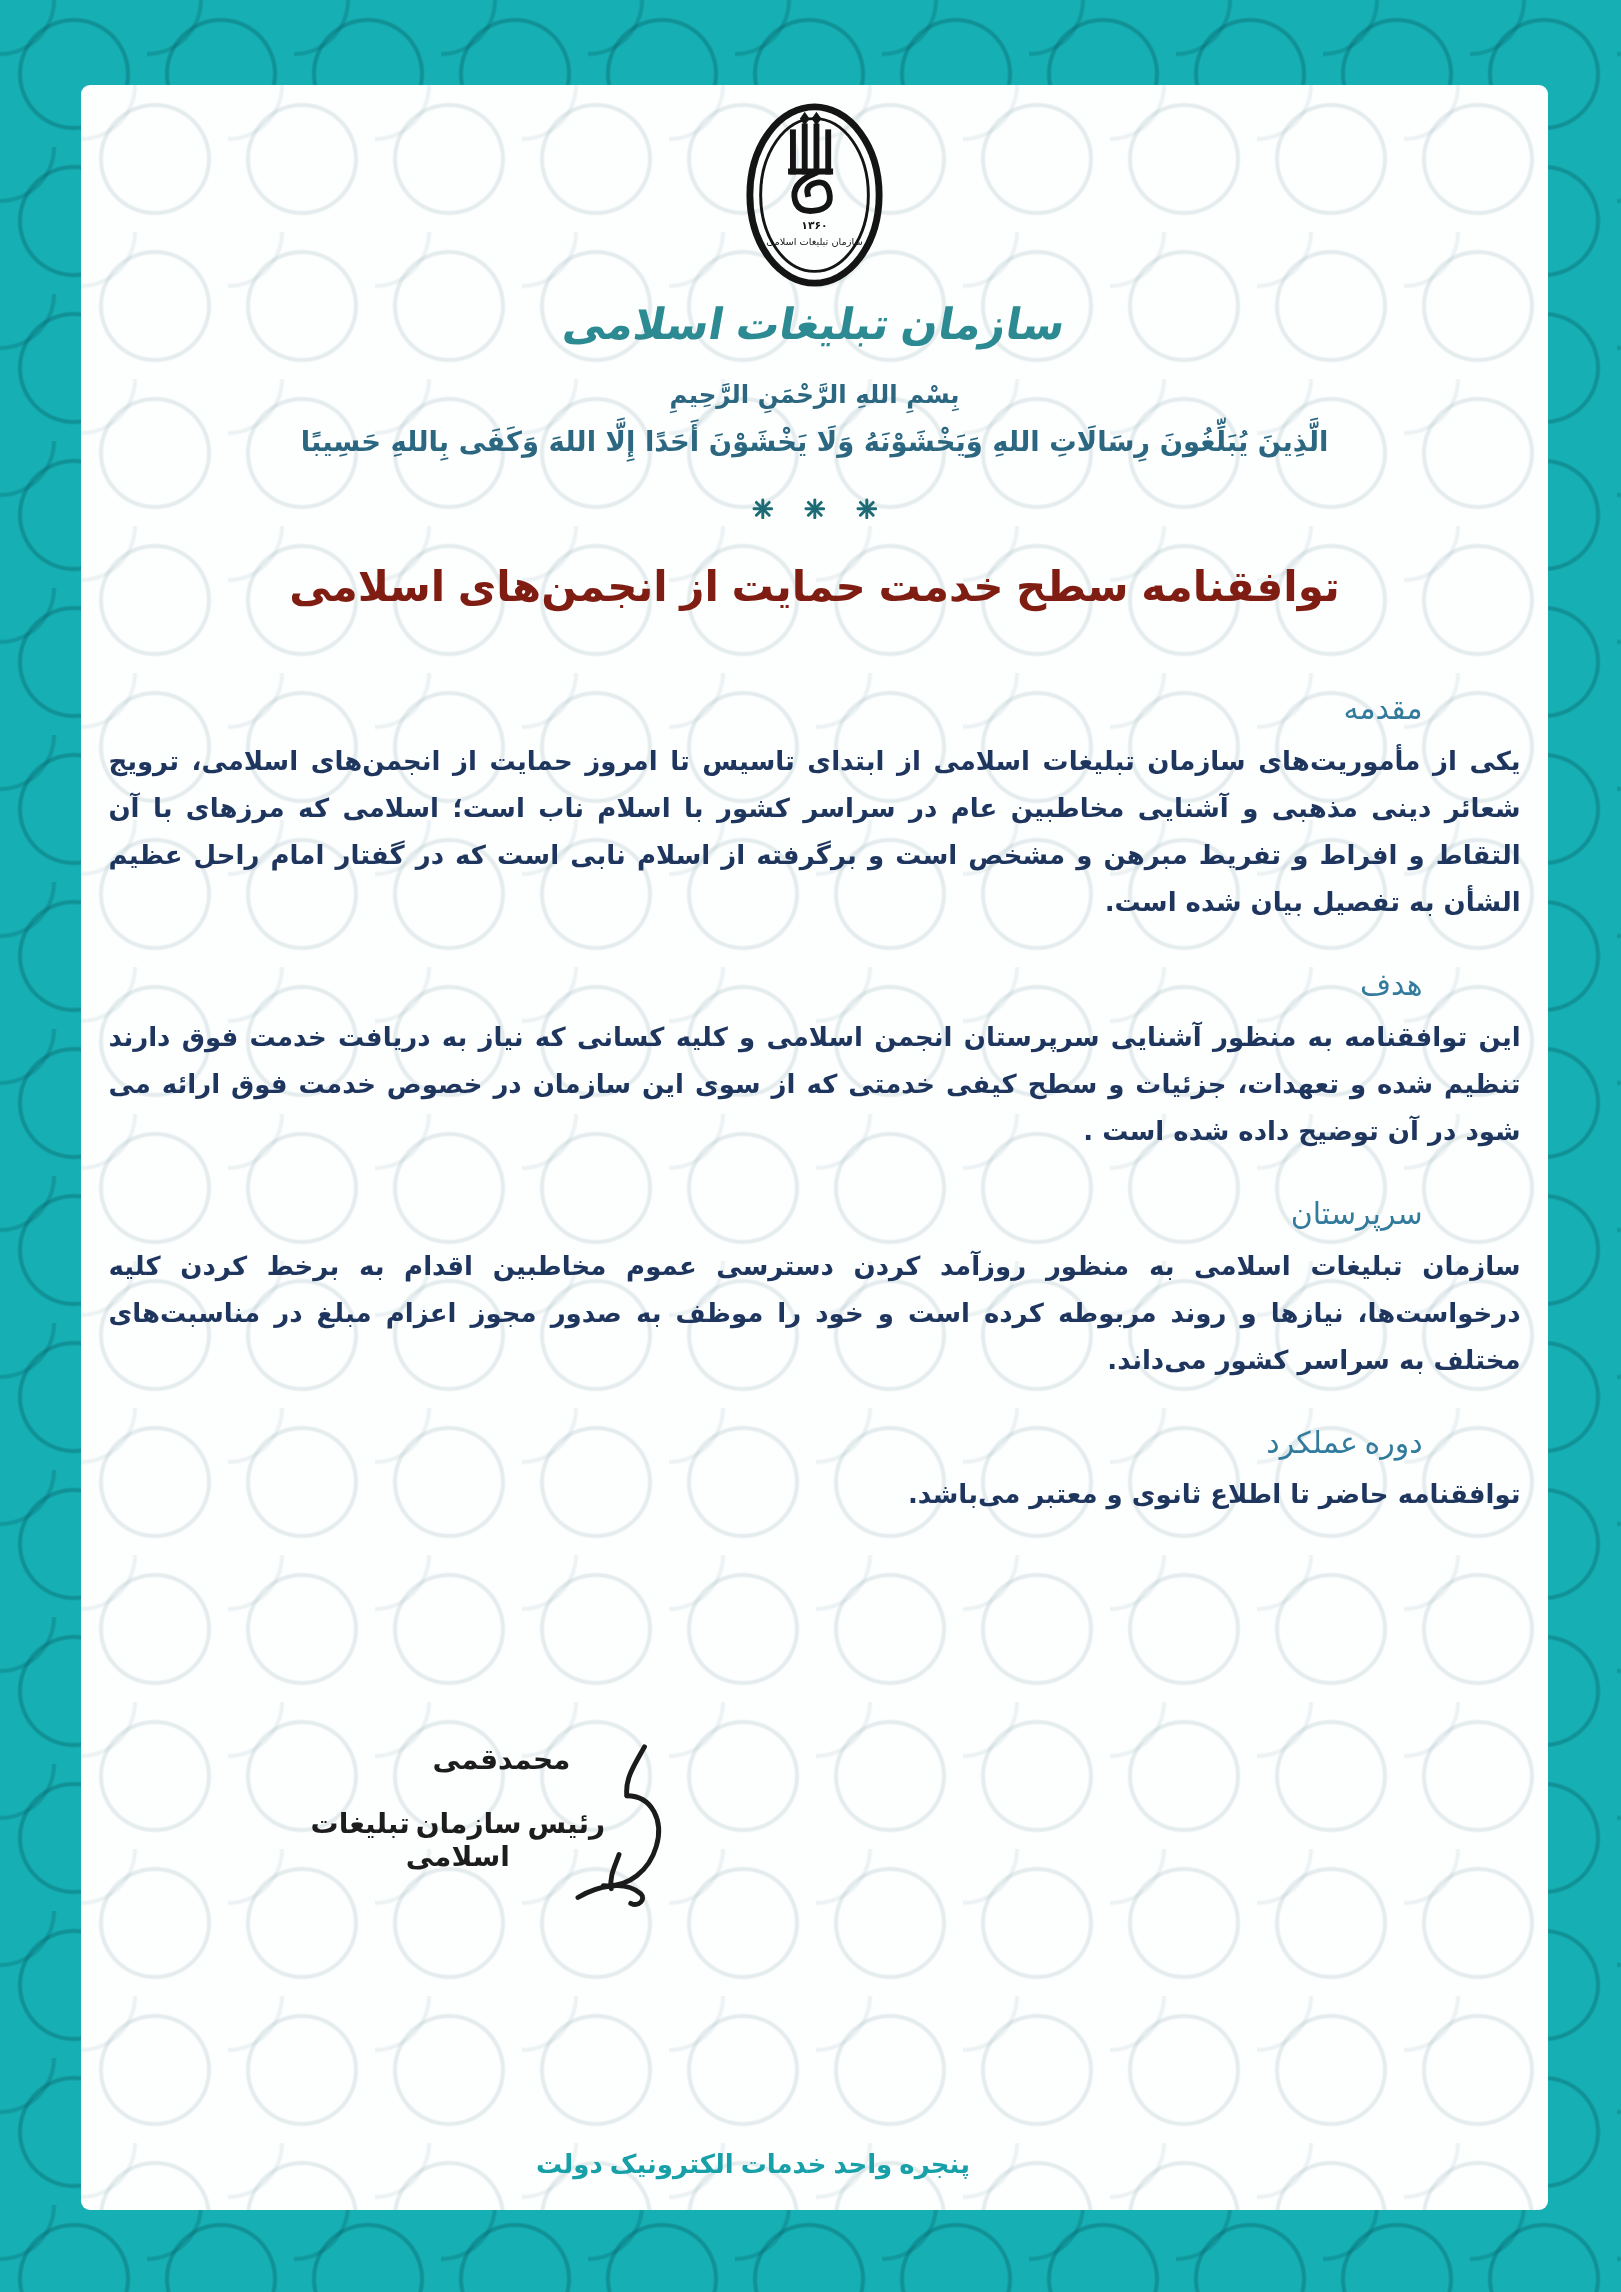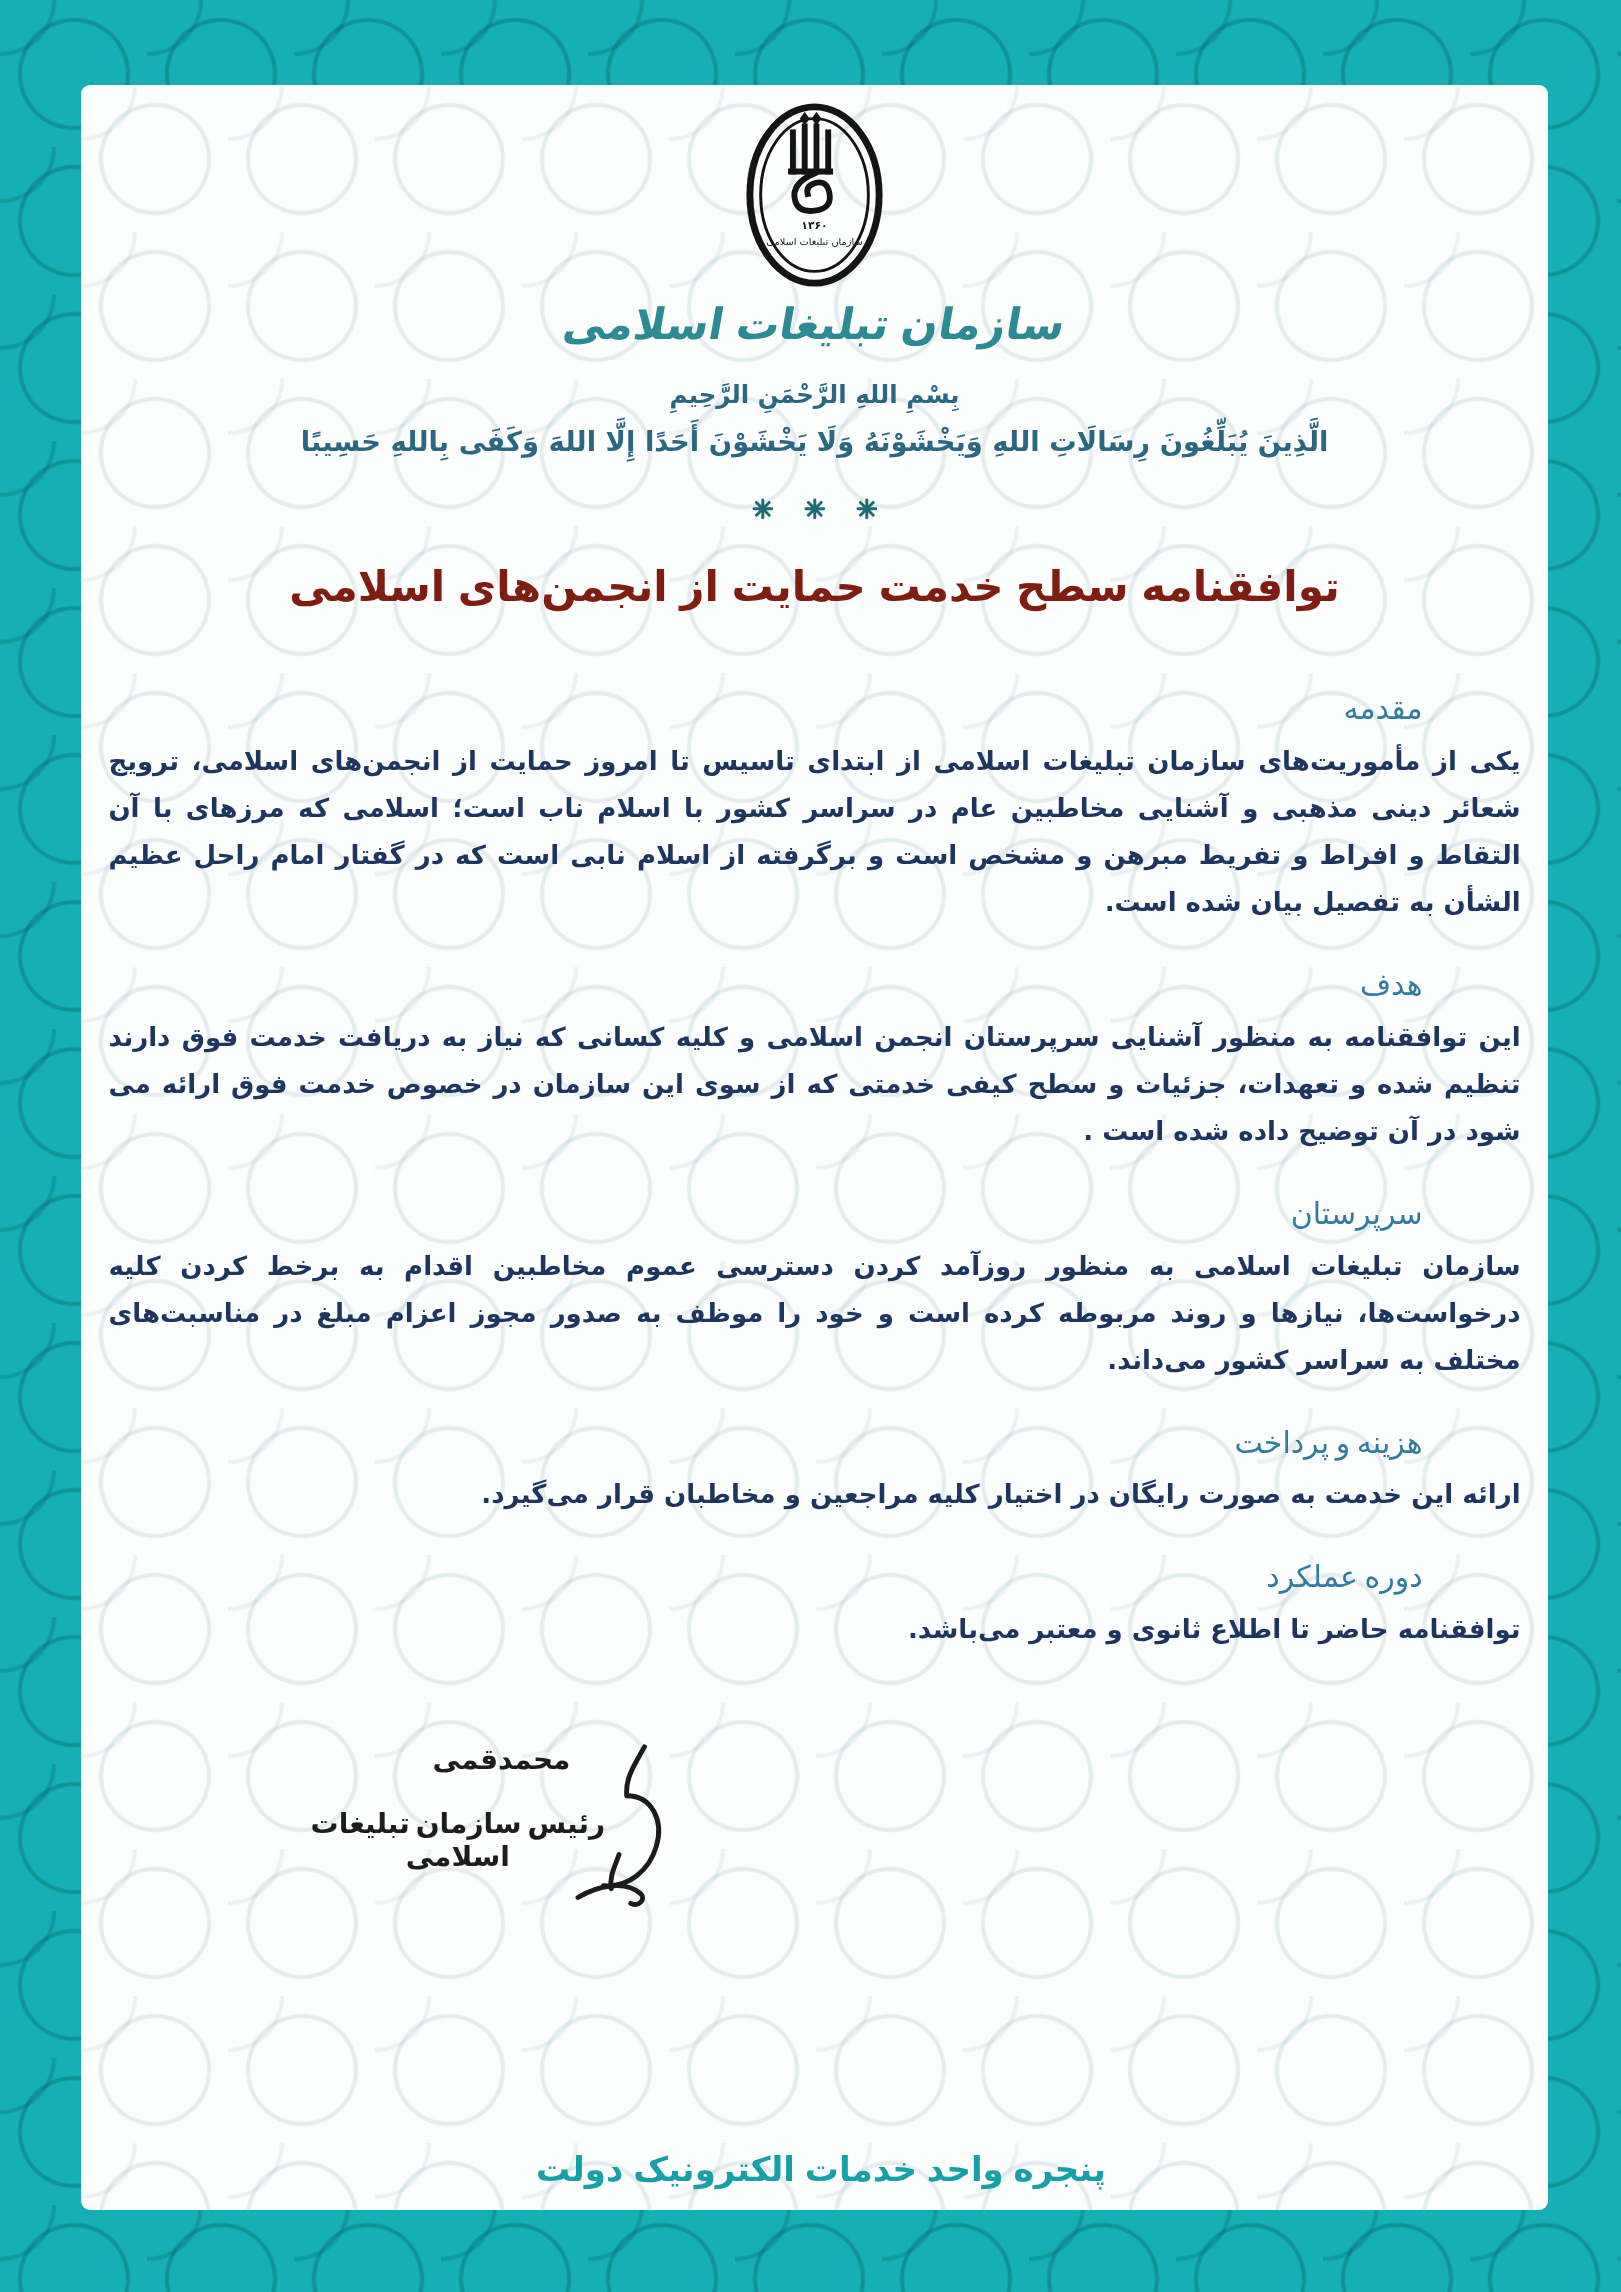--- a/index.html
+++ b/index.html
@@ -98,21 +98,21 @@
     font-size: 28px;
     font-weight: 800;
     transform: translateX(-14.7px);
     word-spacing: -3.9px;
   }
   .sig-scribble { position: absolute; top: 1654px; left: 485px; }
   .footer-line {
     position: absolute;
     top: 2064px;
     left: 455px;
-    font-size: 34px;
+    font-size: 26px;
     font-weight: 800;
     color: #17a0a8;
     word-spacing: -2px;
     white-space: nowrap;
   }
 </style>
 </head>
 <body>
 
 <div class="page">
@@ -185,24 +185,20 @@
     <div class="section">
       <div class="section-heading">هدف</div>
       <div class="section-body">این توافقنامه به منظور آشنایی سرپرستان انجمن اسلامی و کلیه کسانی که نیاز به دریافت خدمت فوق دارند تنظیم شده و تعهدات، جزئیات و سطح کیفی خدمتی که از سوی این سازمان در خصوص خدمت فوق ارائه می شود در آن توضیح داده شده است .</div>
     </div>
 
     <div class="section">
       <div class="section-heading">سرپرستان</div>
       <div class="section-body">سازمان تبلیغات اسلامی به منظور روزآمد کردن دسترسی عموم مخاطبین اقدام به برخط کردن کلیه درخواست‌ها، نیازها و روند مربوطه کرده است و خود را موظف به صدور مجوز اعزام مبلغ در مناسبت‌های مختلف به سراسر کشور می‌داند.</div>
     </div>
 
-    <div class="section">
-      <div class="section-heading">هزینه و پرداخت</div>
-      <div class="section-body">ارائه این خدمت به صورت رایگان در اختیار کلیه مراجعین و مخاطبان قرار می‌گیرد.</div>
-    </div>
 
     <div class="section">
       <div class="section-heading">دوره عملکرد</div>
       <div class="section-body">توافقنامه حاضر تا اطلاع ثانوی و معتبر می‌باشد.</div>
     </div>
 
 
   </div>
 
   <div class="signature-block">

